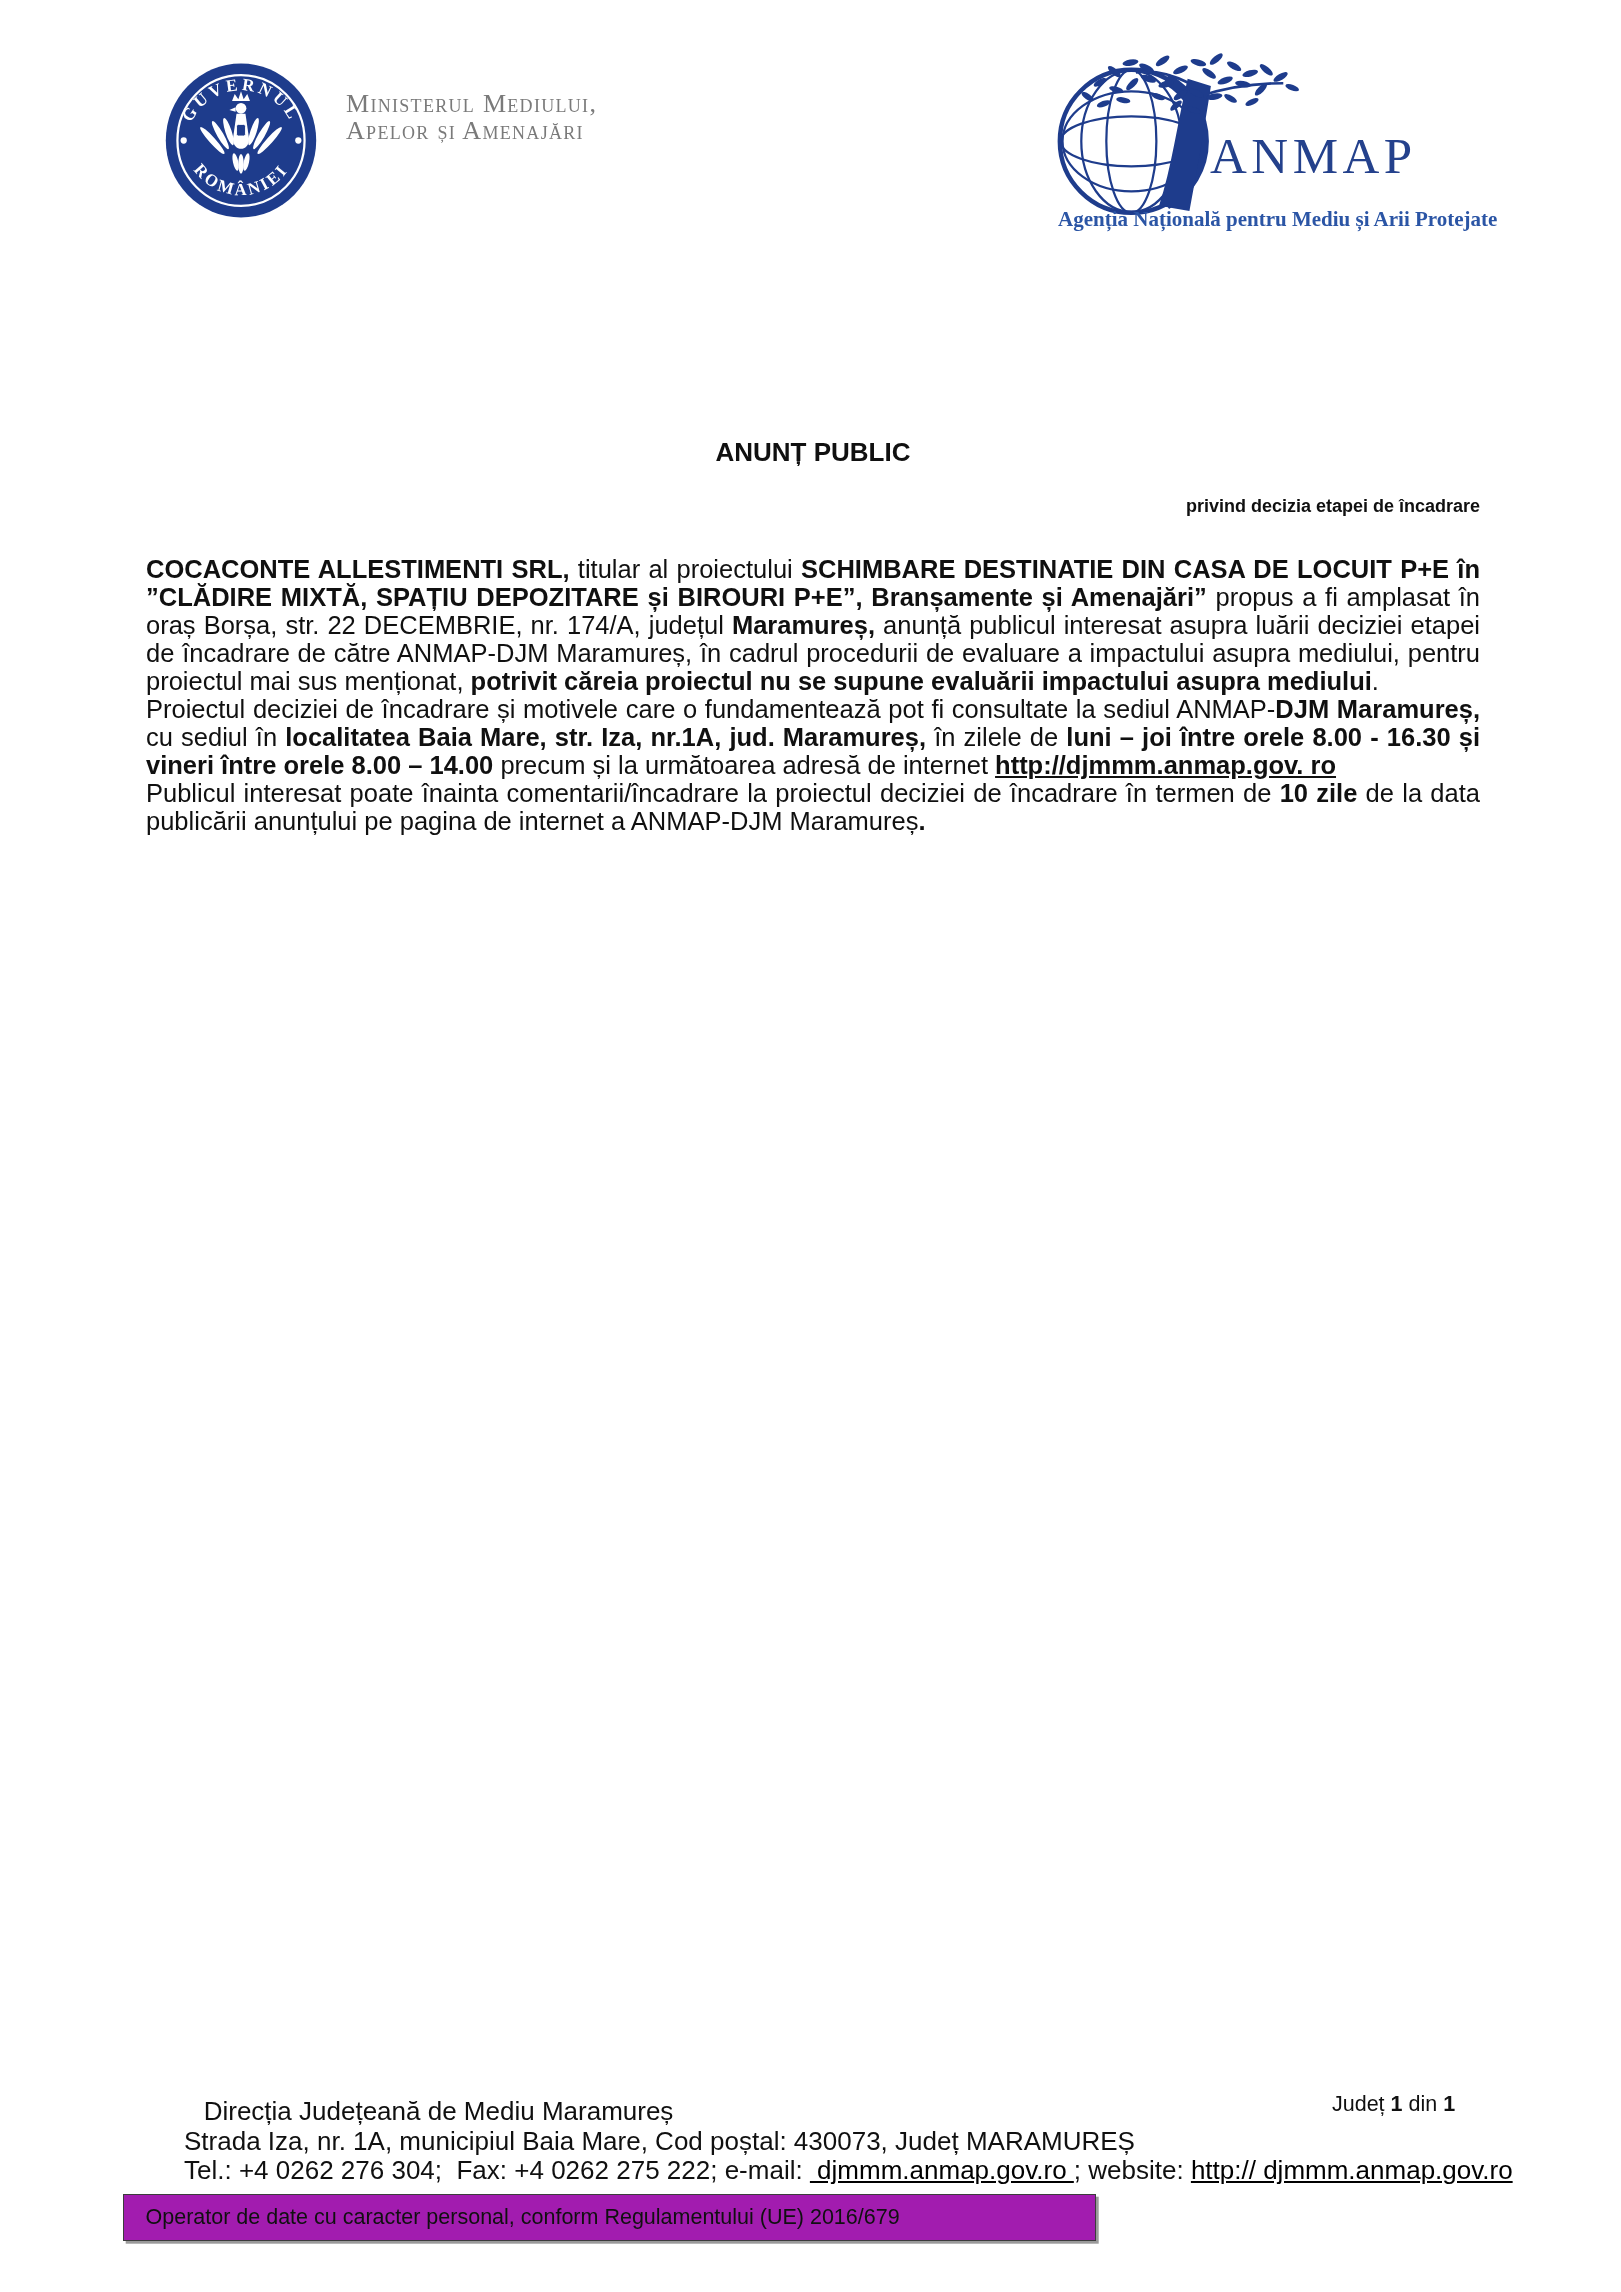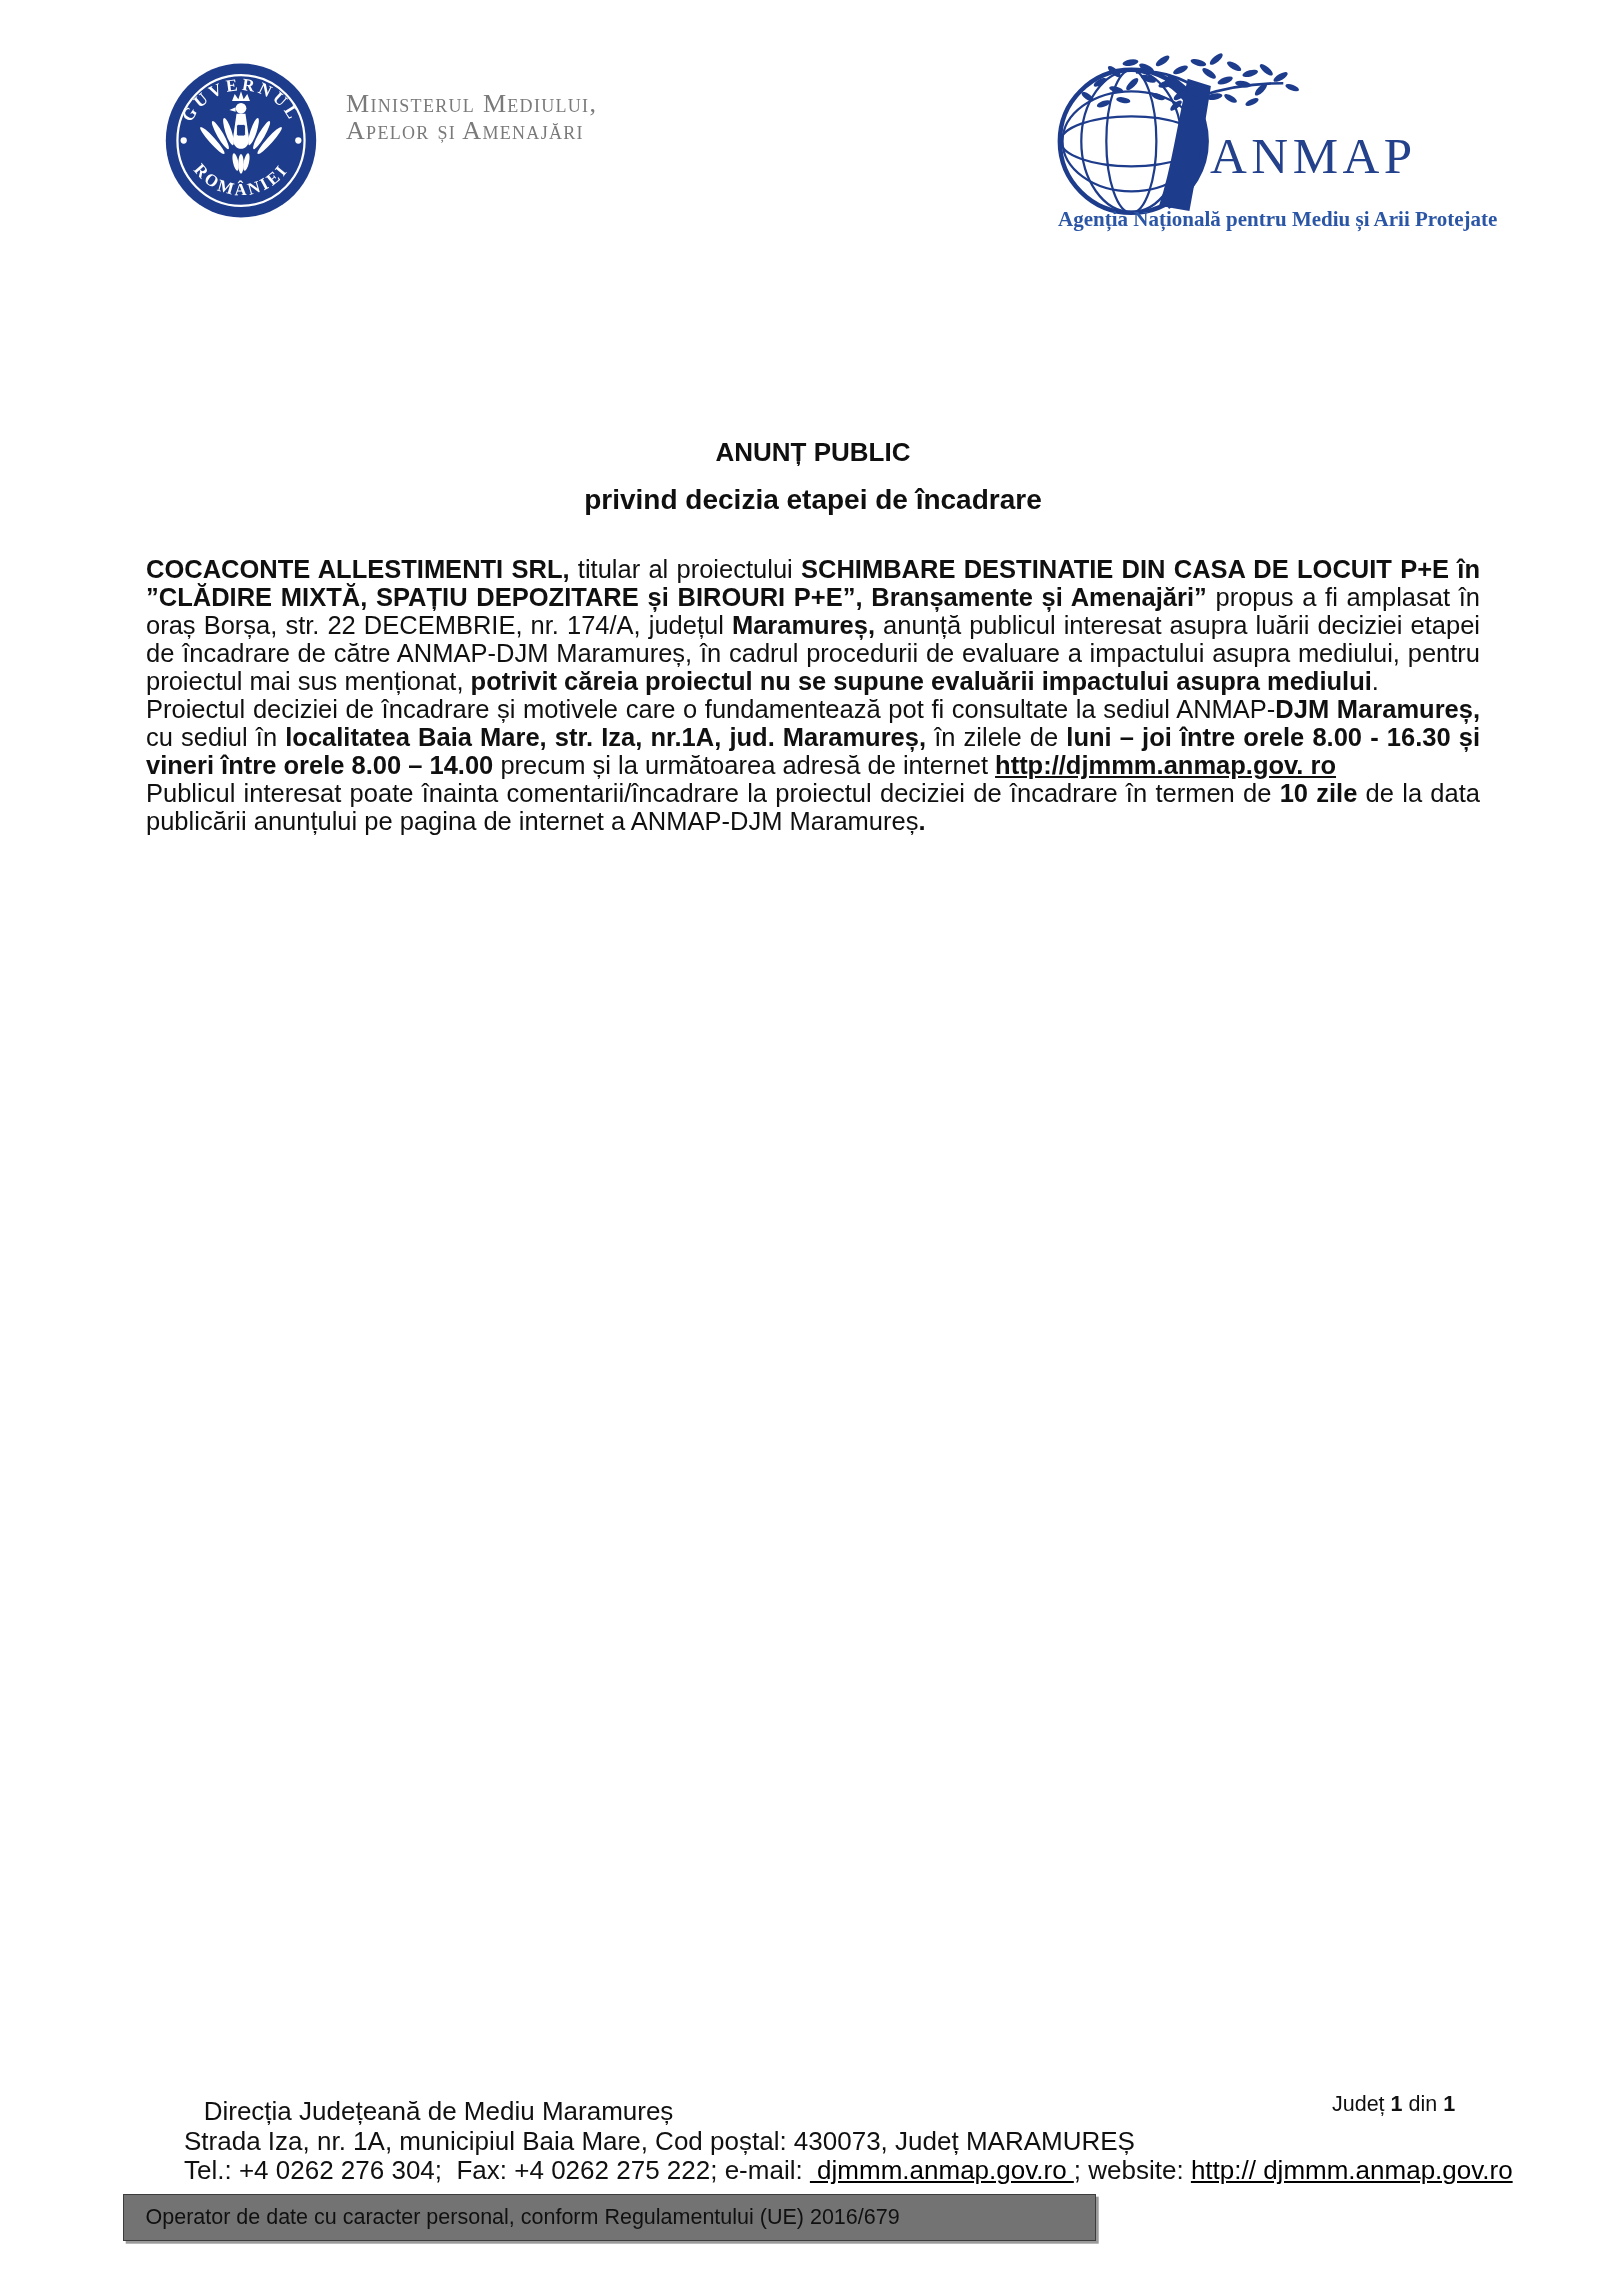--- a/index.html
+++ b/index.html
@@ -37,22 +37,22 @@
     font-weight:700;font-size:21px;
     color:#2b55a5;white-space:nowrap;
   }
 
   
   .title{
     position:absolute;left:146px;top:437px;width:1334px;
     text-align:center;font-weight:700;font-size:26px;
   }
   .subtitle{
-    position:absolute;left:146px;top:484px;width:1334px;
-    text-align:center;font-weight:700;font-size:28px;
+    position:absolute;left:146px;top:496px;width:1334px;
+    text-align:right;font-weight:700;font-size:18px;
   }
   .bodytext{
     position:absolute;left:146px;top:555px;width:1334px;
     font-size:25.5px;line-height:28px;
     text-align:justify;
   }
   .bodytext p{margin:0;}
 
   
   .page-label{position:absolute;left:1332px;top:2092px;font-size:21.5px;}
@@ -61,21 +61,21 @@
     font-size:26px;line-height:29.6px;
   }
   .footer .indent{padding-left:19.7px;}
   .f-contact{white-space:pre-wrap;}
   .gdpr{
     position:absolute;left:123px;top:2194px;width:973px;height:47px;
     border:1.8px solid #3c3c3c;box-sizing:border-box;
     display:flex;align-items:center;padding-left:21.5px;
     font-size:21.5px;
     box-shadow:2.7px 2.7px 0 #9a9a9a;
-    background:#737373;
+    background:#a21caf;
   }
 </style>
 </head>
 <body>
 
 <div class="page">
 
   <svg class="seal" viewBox="0 0 172 176">
     <defs>
       <path id="sealTop" d="M 24,96 A 62,64 0 0 1 148,96" fill="none"></path>

